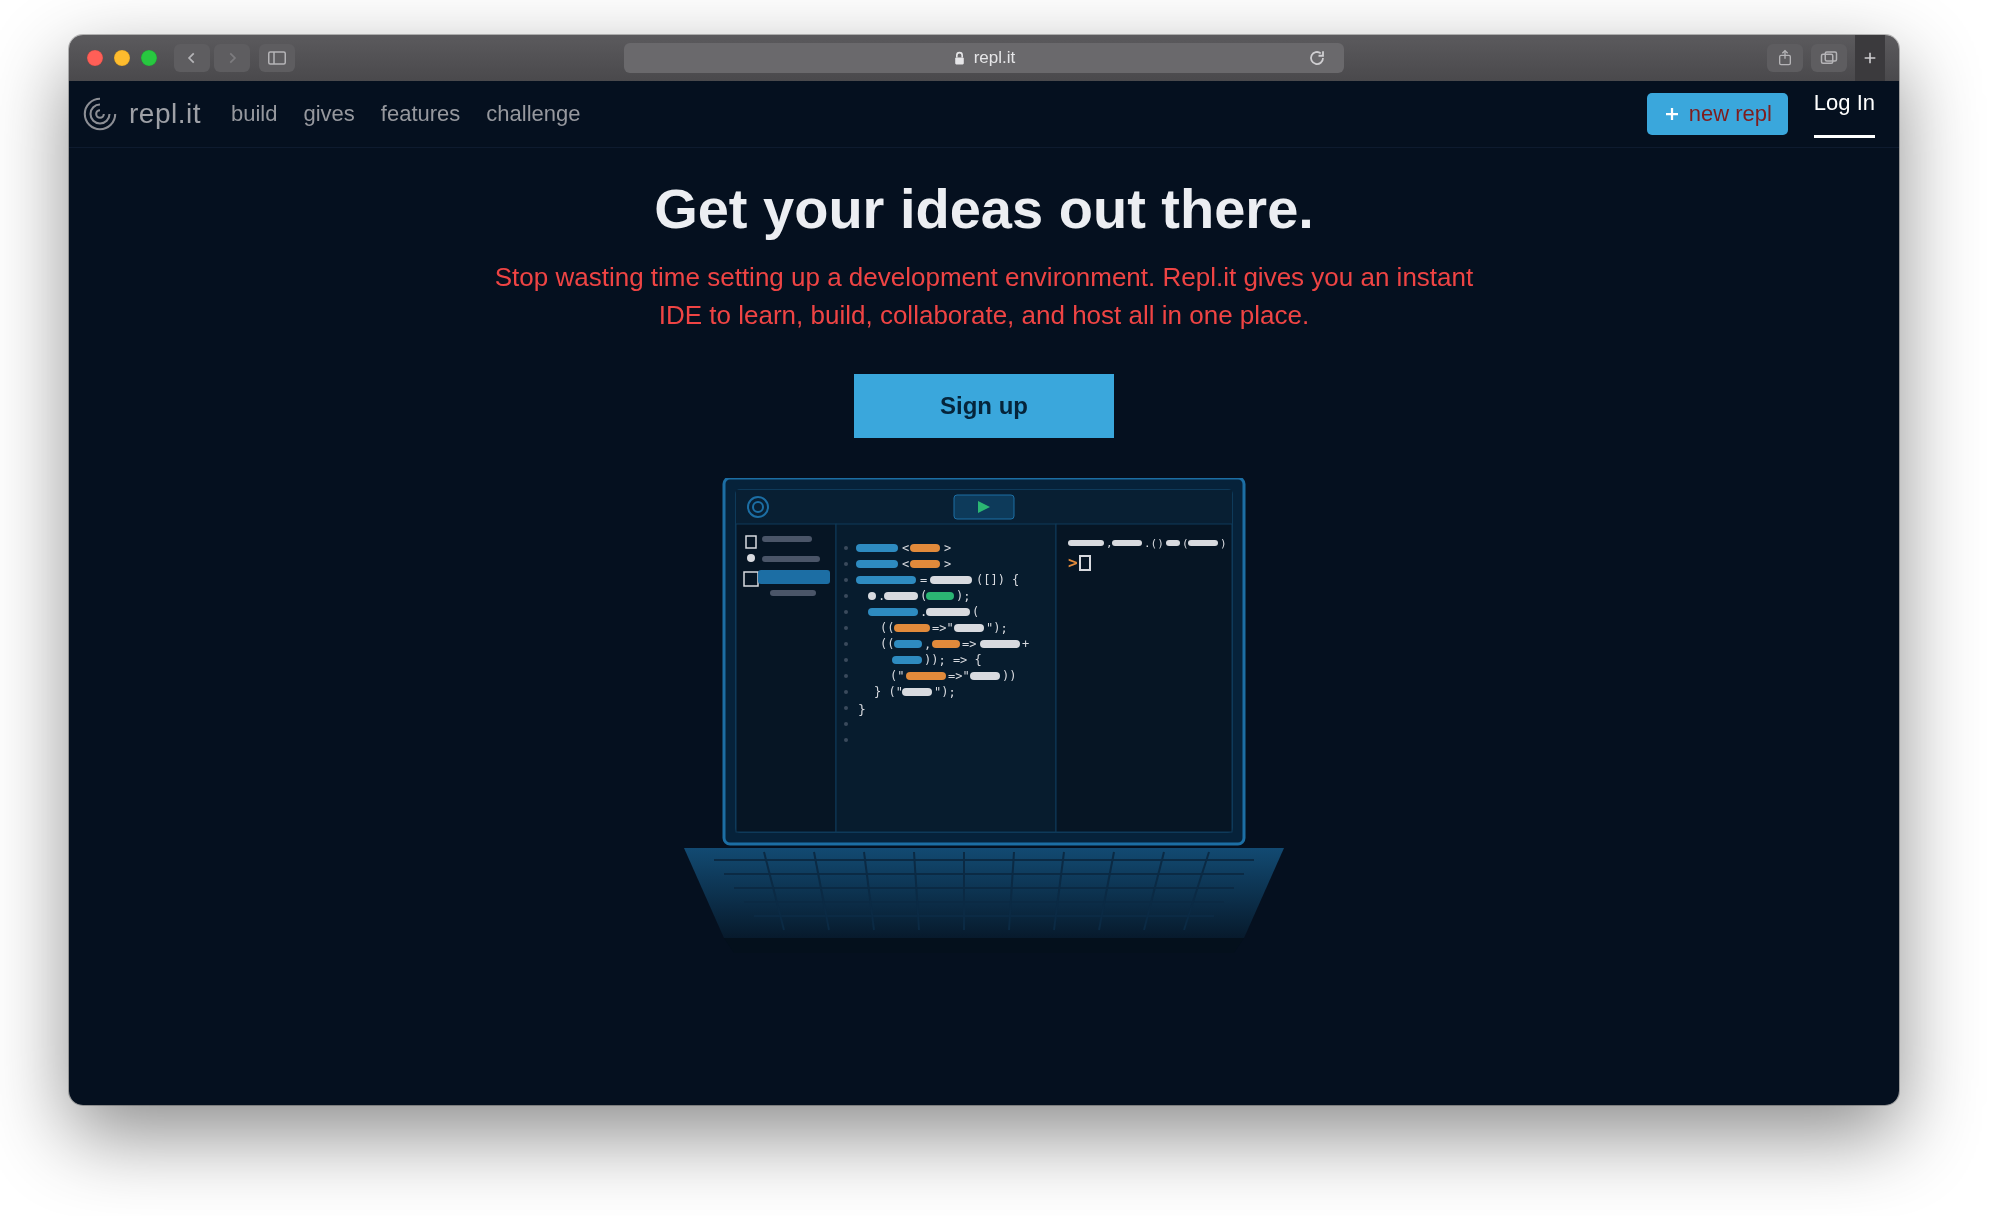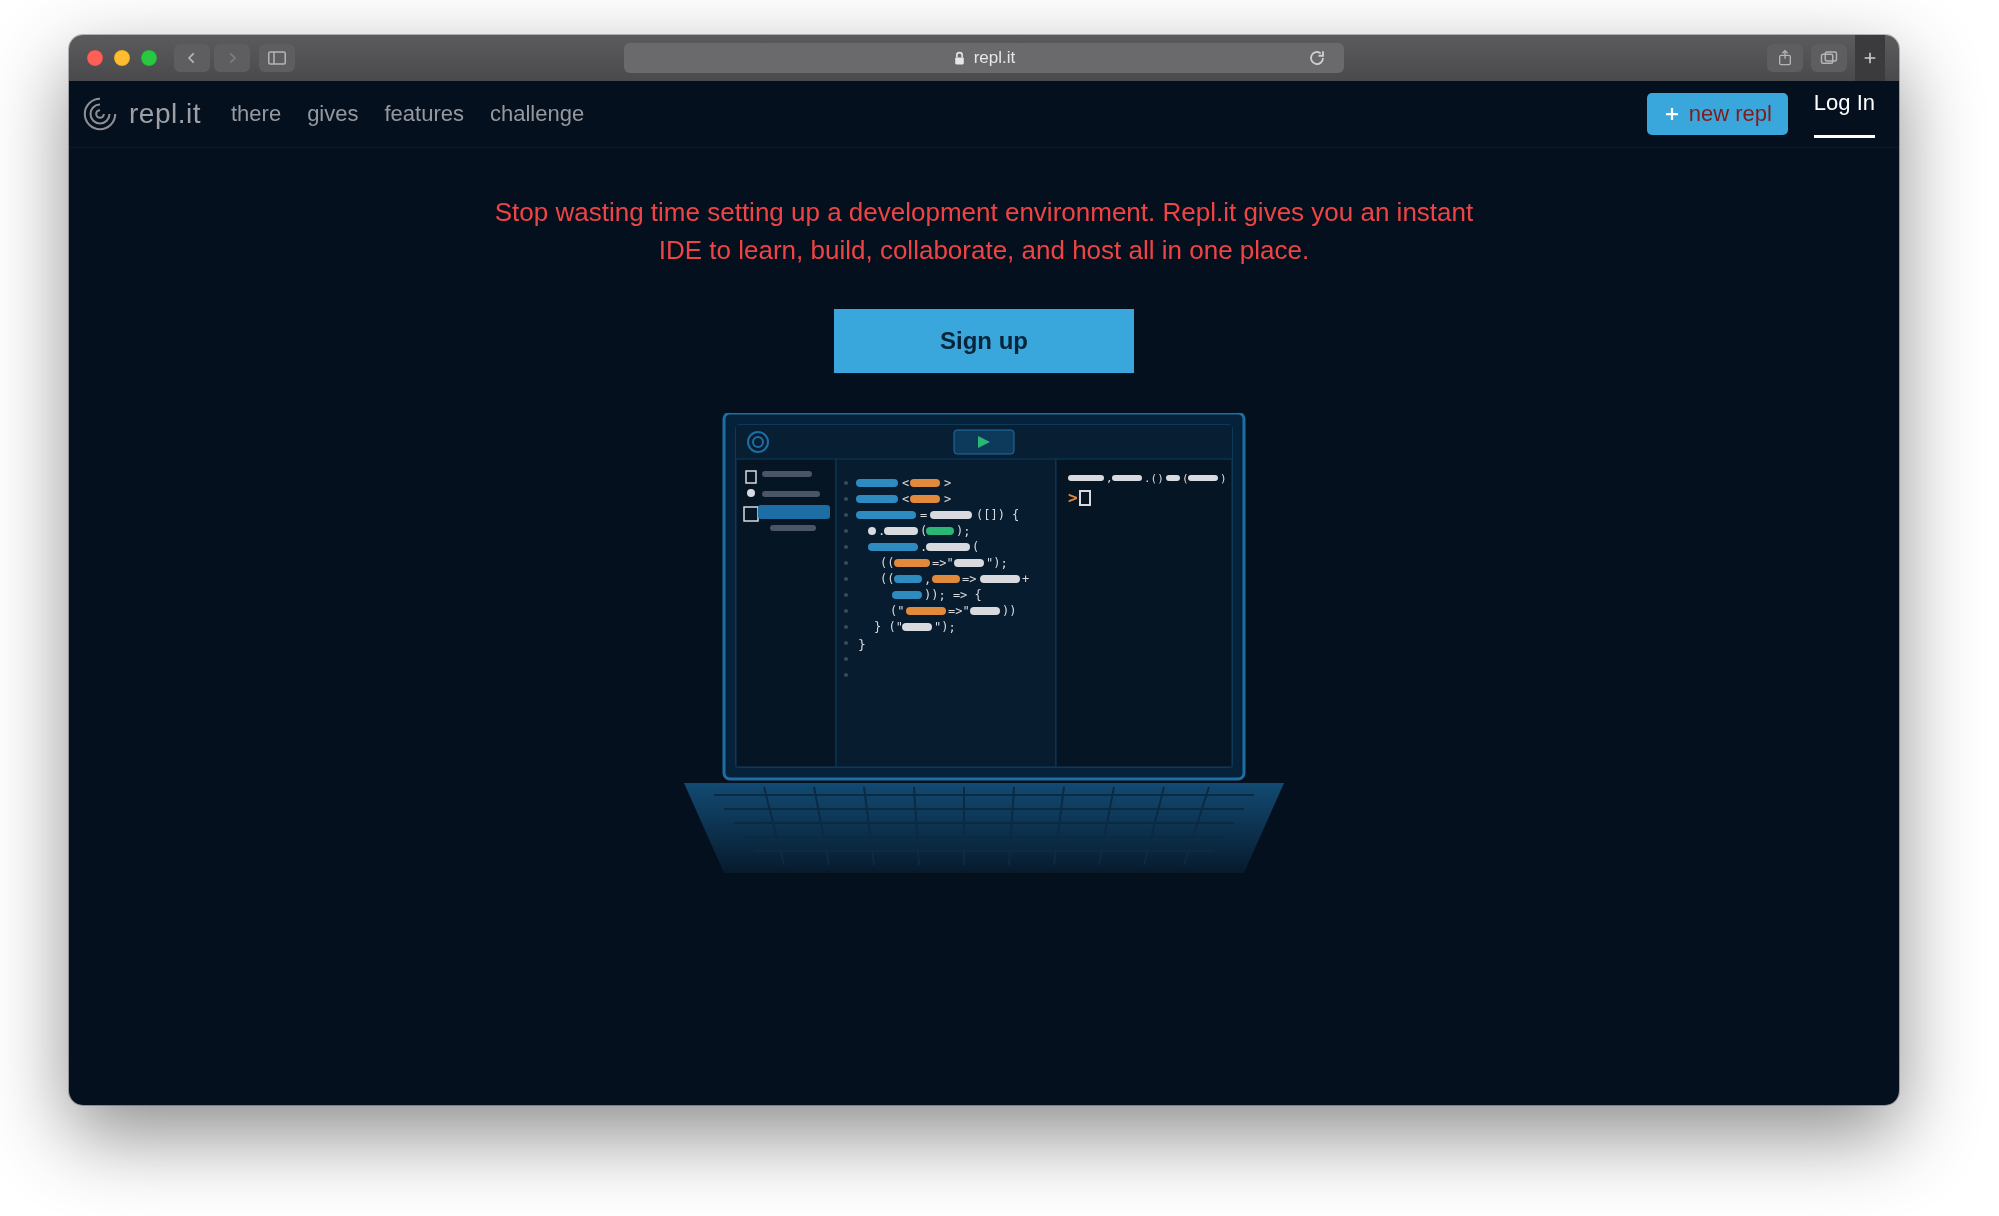--- a/index.html
+++ b/index.html
@@ -31,21 +31,21 @@
   .logo{display:flex;align-items:center;gap:10px;color:#9ea0a6;}
   .nav{display:flex;gap:26px;margin-left:30px;}
   .nav a{color:#96989e;font-size:22px;cursor:pointer;}
   .spacer{flex:1;}
   .btn-newrepl{background:#3aa7dc;color:#7f1d1d;border-radius:5px;padding:8px 16px;font-size:22px;display:flex;align-items:center;gap:8px;cursor:pointer;}
   .btn-newrepl svg{stroke:#fff;}
   .login{color:#fff;font-size:22px;margin-left:26px;padding-bottom:19px;border-bottom:3px solid #fff;cursor:pointer;}
   .hero{padding:28px 40px 0;text-align:center;}
   .hero h1{margin:0;font-weight:600;font-size:56px;color:#eceef2;}
   .hero p{margin:18px auto 0;max-width:980px;font-size:26px;line-height:1.45;color:#ef4444;}
-  .signup{margin:40px auto 0;width:300px;height:64px;background:#3aa7dc;color:#05243a;font-weight:700;font-size:24px;display:flex;align-items:center;justify-content:center;cursor:pointer;}
+  .signup{margin:40px auto 0;width:260px;height:64px;background:#3aa7dc;color:#05243a;font-weight:700;font-size:24px;display:flex;align-items:center;justify-content:center;cursor:pointer;}
   .illus{margin:40px auto 0;display:flex;justify-content:center;}
   svg{display:block;}
 </style>
 </head>
 <body>
 <div class="stage">
 
 <div class="window">
 
   <div class="titlebar">
@@ -114,37 +114,38 @@
     <div class="header">
       <div class="logo">
         <svg width="38" height="38" viewBox="0 0 40 40" fill="none" stroke="#8c8e94" stroke-width="2.2">
           <path d="M20 4 a16 16 0 1 0 16 16"></path>
           <path d="M20 10 a10 10 0 1 0 10 10"></path>
           <path d="M20 16 a4 4 0 1 0 4 4"></path>
         </svg>
         <span style="font-size:28px;letter-spacing:.5px;">repl.it</span>
       </div>
       <div class="nav">
-        <a>there</a>
+        <a>build</a>
         <a>gives</a>
         <a>features</a>
         <a>challenge</a>
       </div>
       <div class="spacer"></div>
       <div class="btn-newrepl">
         <svg width="18" height="18" viewBox="0 0 24 24" fill="none" stroke="currentColor" stroke-width="3">
               <line x1="12" y1="4" x2="12" y2="20"></line>
               <line x1="4" y1="12" x2="20" y2="12"></line>
             </svg>
         <span>new repl</span>
       </div>
       <span class="login">Log In</span>
     </div>
 
     <div class="hero">
+      <h1>Get your ideas out there.</h1>
       <p>Stop wasting time setting up a development environment. Repl.it gives you an instant IDE to learn, build, collaborate, and host all in one place.</p>
       <div class="signup">Sign up</div>
 
       <div class="illus">
         <svg width="660" height="480" viewBox="0 0 660 480">
 
           <defs>
             <linearGradient id="kb" x1="0" y1="0" x2="0" y2="1">
               <stop offset="0" stop-color="#124a72"></stop>
                   <stop offset="1" stop-color="#071a2c"></stop>

